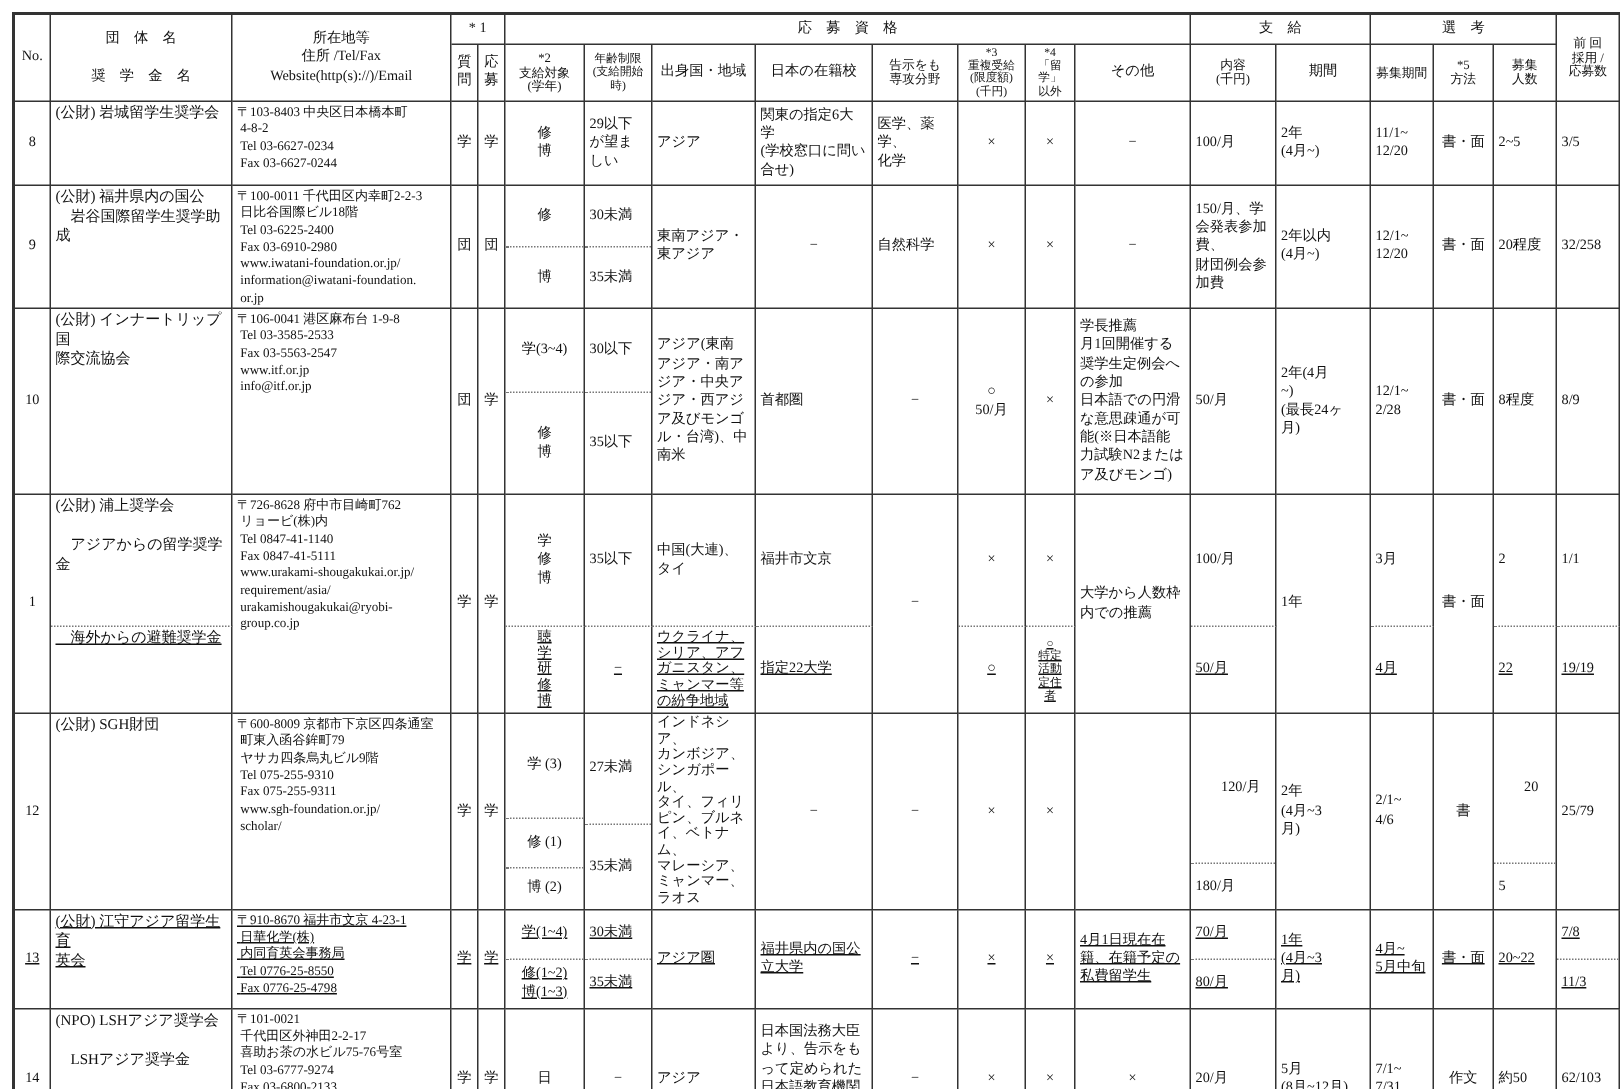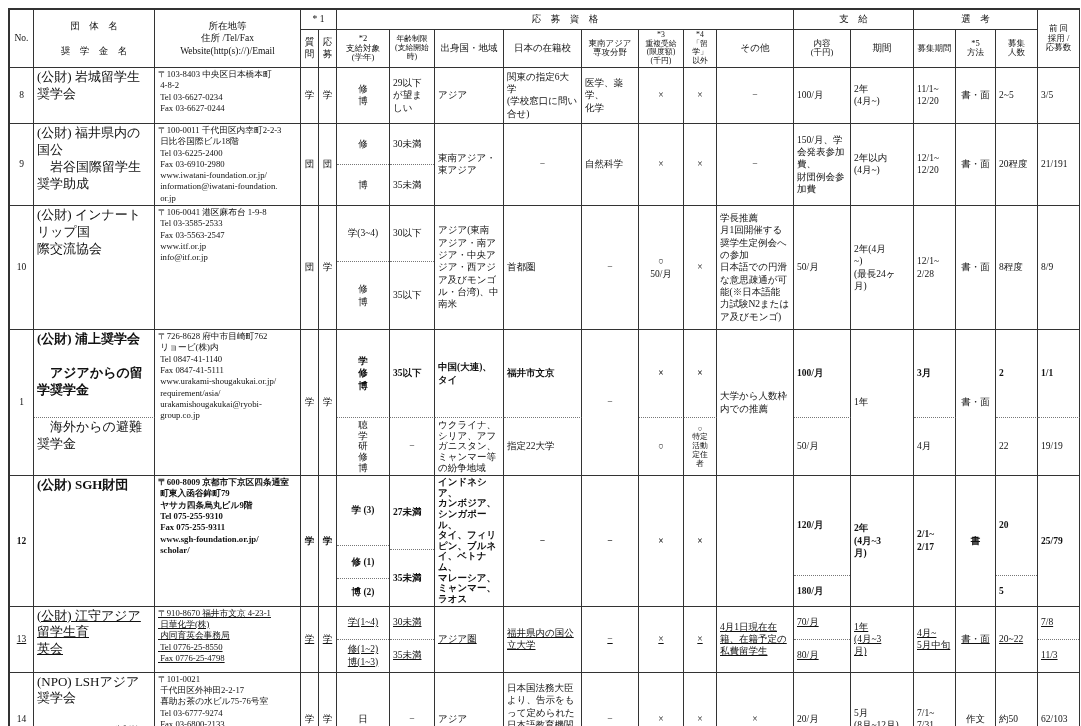--- a/index.html
+++ b/index.html
@@ -12,41 +12,41 @@
   th, td { border-right:1px solid #333; border-bottom:1px solid #333;
            padding:1px 3px; vertical-align:middle; font-size:9.5px; line-height:1.3;
            white-space:pre-wrap; overflow:hidden; font-weight:normal; }
   th { text-align:center; padding:1px 1px; }
   .hr1 th { height:20px; }
   .hr2 th { height:34px; }
   .r8  td { height:56px; }
   .r9  td { height:74px; }
   .r10 td { height:124px; }
   .r11a td { height:88px; }
-  .r11b td { height:58px; }
-  .r12 td { height:96px;font-weight:bold; }
+  .r11b td { height:58px;text-decoration:underline; }
+  .r12 td { height:96px; }
   .r13 td { height:66px;text-decoration:underline; }
   .r14 td { height:94px; }
   .ct { text-align:center; }
   .lt { text-align:left; }
   .top { vertical-align:top; }
-  .org { font-size:13px; }
+  .org { font-size:10px; }
   .addr { font-size:8.7px; line-height:1.3; }
   .sm { font-size:8.5px; line-height:1.15;text-align:center; }
   .xs { font-size:7.8px; line-height:1.12;text-align:center; }
   .tight { line-height:1.12; }
   .sp { padding:0; }
   .split { height:100%; display:flex; flex-direction:column; }
   .seg { flex:1 1 0; display:flex; align-items:center; justify-content:center;
          padding:1px 2px; white-space:pre-wrap; text-align:center; min-height:0; }
   .seg.l { justify-content:flex-start; text-align:center; padding-left:3px; }
   .dtop { border-top:1px dotted #777; }
-  td.db { border-bottom:1px dotted #777;font-weight:bold; }
+  td.db { border-bottom:1px dotted #777; }
   .f45{flex:45 1 0;} .f55{flex:55 1 0;} .f57{flex:57 1 0;} .f43{flex:43 1 0;}
-  .f78{flex:78 1 0;} .f22{flex:22 1 0;} .f25{flex:25 1 0;} .f20{flex:20 1 0;}
+  .f78{flex:78 1 0;margin-left:17px;} .f22{flex:22 1 0;} .f25{flex:25 1 0;} .f20{flex:20 1 0;}
 </style>
 </head>
 <body>
 
 <div class="page">
 <table>
   <colgroup>
     <col style="width:24px">
         <col style="width:121px">
         <col style="width:146px">
@@ -90,21 +90,21 @@
 問</th>
     <th>応
 募</th>
     <th class="sm">*2
 支給対象
 (学年)</th>
     <th class="xs">年齢制限
 (支給開始時)</th>
     <th>出身国・地域</th>
     <th>日本の在籍校</th>
-    <th class="sm">東南アジア
+    <th class="sm">告示をも
 専攻分野</th>
     <th class="xs">*3
 重複受給
 (限度額)
 (千円)</th>
     <th class="xs">*4
 「留学」
 以外</th>
     <th>その他</th>
     <th class="sm">内容
@@ -186,21 +186,21 @@
 会発表参加
 費、
 財団例会参
 加費</td>
     <td class="lt">2年以内
 (4月~)</td>
     <td class="lt">12/1~
 12/20</td>
     <td class="ct">書・面</td>
     <td class="lt">20程度</td>
-    <td class="lt">21/191</td>
+    <td class="lt">32/258</td>
   </tr>
 
   <tr class="r10">
     <td class="ct">10</td>
     <td class="top lt org">(公財) インナートリップ国
 際交流協会</td>
     <td class="top lt addr">〒106-0041 港区麻布台 1-9-8
  Tel 03-3585-2533
  Fax 03-5563-2547
  www.itf.or.jp
@@ -356,21 +356,21 @@
     <td class="sp">
       <div class="split">
         <div class="seg l f78">120/月</div>
         <div class="seg l f22 dtop">180/月</div>
       </div>
     </td>
     <td class="lt">2年
 (4月~3
 月)</td>
     <td class="lt">2/1~
-2/17</td>
+4/6</td>
     <td class="ct">書</td>
     <td class="sp">
       <div class="split">
         <div class="seg l f78">20</div>
         <div class="seg l f22 dtop">5</div>
       </div>
     </td>
     <td class="lt">25/79</td>
   </tr>
 

